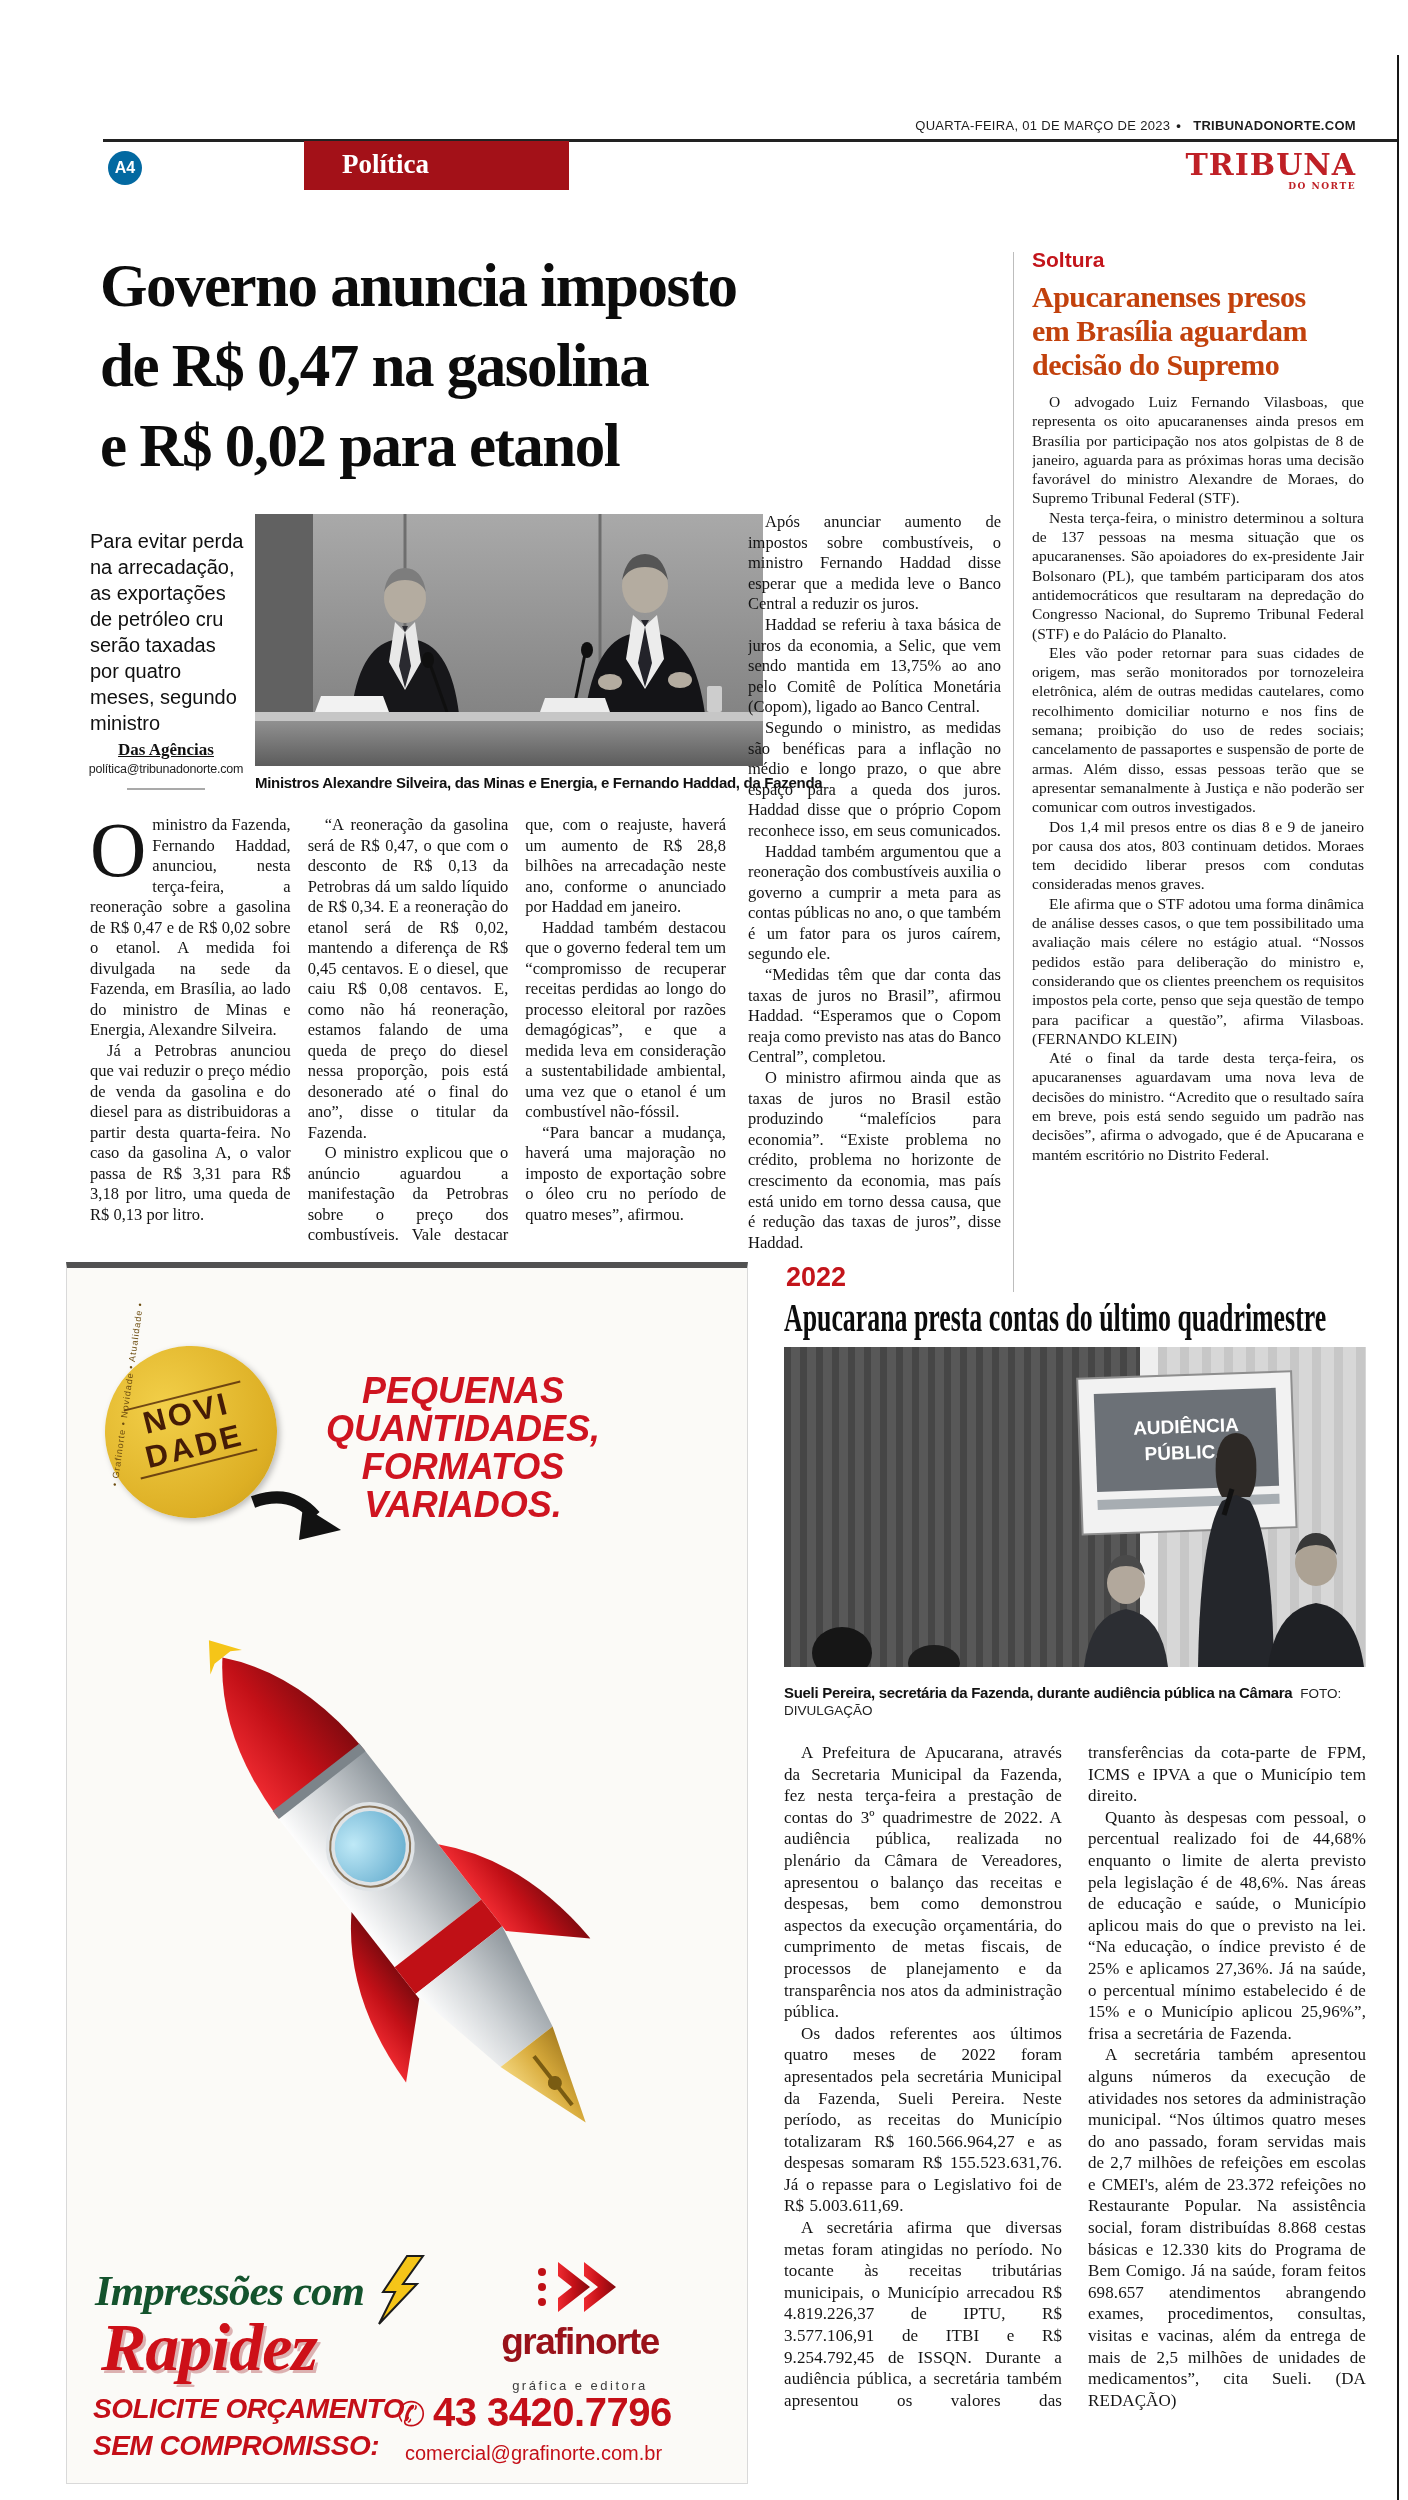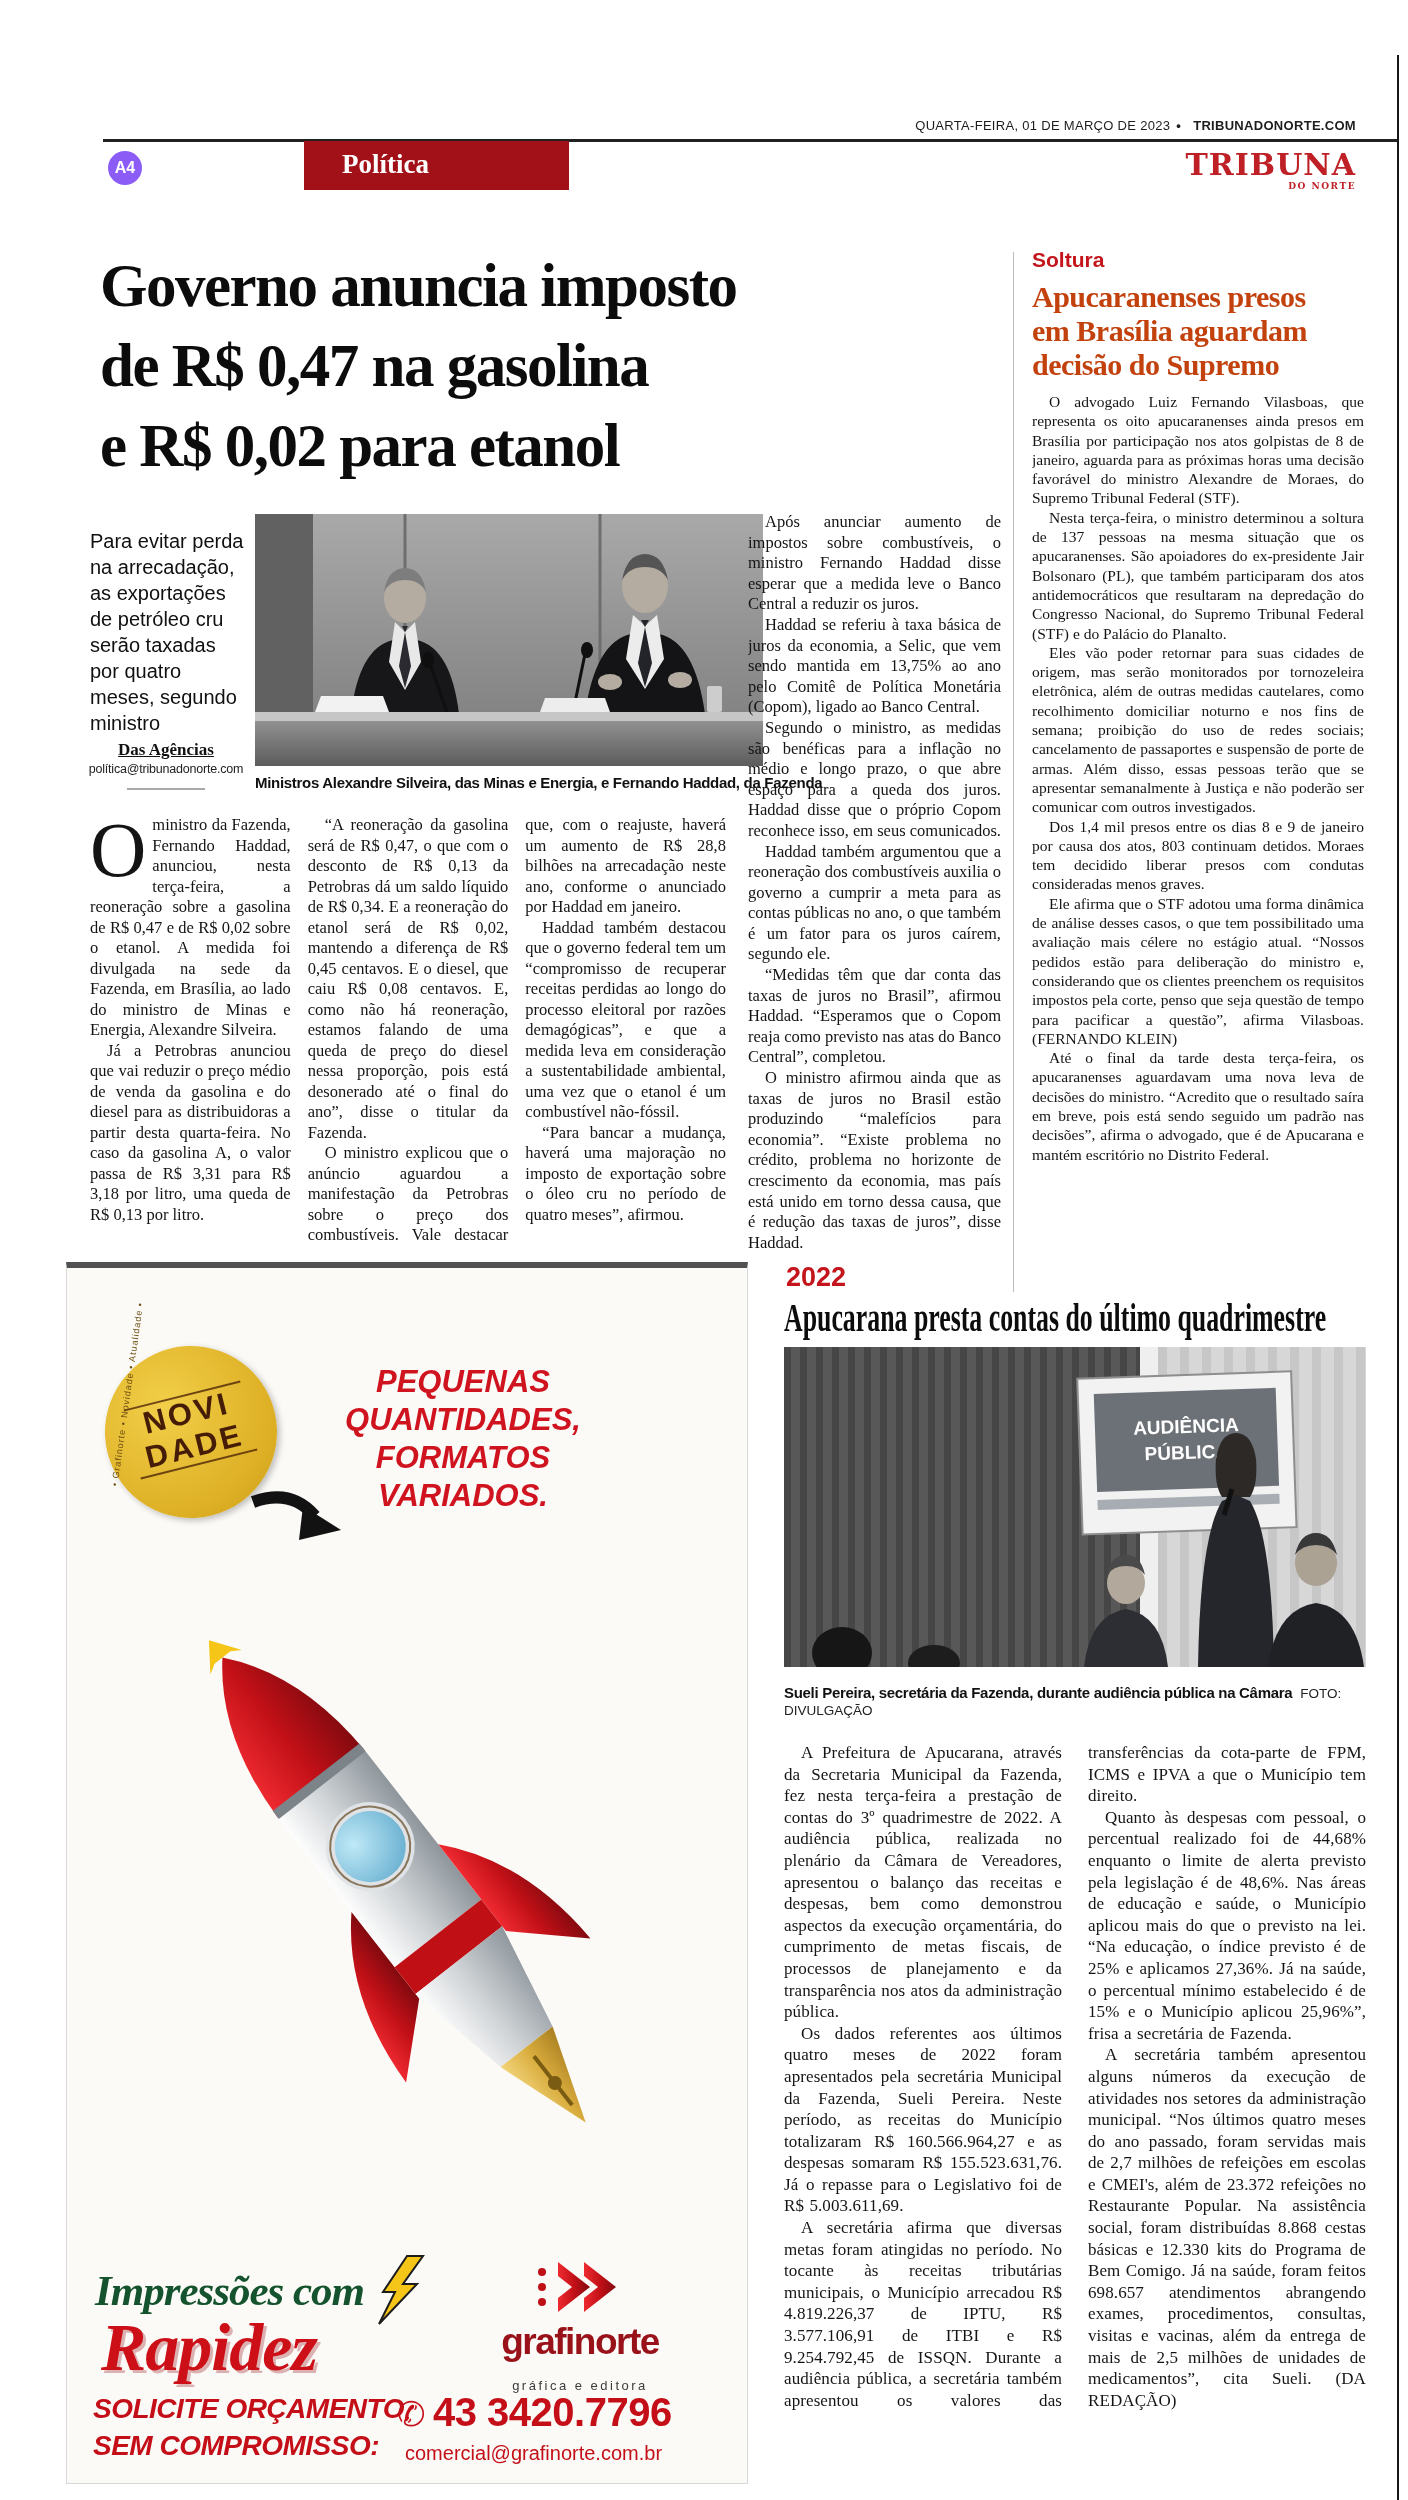--- a/index.html
+++ b/index.html
@@ -5,21 +5,21 @@
   * { box-sizing: border-box; margin: 0; padding: 0; }
   body { background: #e9e9e9; font-family: "Liberation Serif", serif; }
   .page { position: relative; width: 1408px; height: 2500px; background: #ffffff; margin: 0 auto; overflow: hidden; }
 
   
   .dateline { position: absolute; top: 118px; right: 52px; font-family: "Liberation Sans", sans-serif; font-size: 13px; color: #1d1d1d; letter-spacing: .3px; }
   .dateline .site { font-weight: 700; margin-left: 6px; }
   .dateline .sep { margin: 0 6px; font-weight: 700; }
   .toprule { position: absolute; left: 103px; right: 10px; top: 139px; height: 3px; background: #222; }
   .edgeline { position: absolute; right: 9px; top: 55px; bottom: 0; width: 2px; background: #161616; }
-  .pagebadge { position: absolute; left: 108px; top: 151px; width: 34px; height: 34px; border-radius: 50%; background: #8b5cf6; color: #fff; font-family: "Liberation Sans", sans-serif; font-weight: 700; font-size: 16px; text-align: center; line-height: 34px; }
+  .pagebadge { position: absolute; left: 108px; top: 151px; width: 34px; height: 34px; border-radius: 50%; background: #0369a1; color: #fff; font-family: "Liberation Sans", sans-serif; font-weight: 700; font-size: 16px; text-align: center; line-height: 34px; }
   .sectionbox { position: absolute; left: 304px; top: 141px; width: 265px; height: 49px; background: #a31118; color: #fff; font-family: "Liberation Serif", serif; font-weight: 700; font-size: 27px; line-height: 47px; padding-left: 38px; }
   .masthead { position: absolute; top: 150px; right: 52px; text-align: right; color: #bf2026; font-family: "DejaVu Serif", serif; }
   .masthead .t1 { font-size: 30px; font-weight: 700; letter-spacing: 1px; line-height: 30px; }
   .masthead .t2 { font-size: 9px; font-weight: 700; letter-spacing: 1.5px; margin-top: 1px; }
 
   
   .headline { position: absolute; left: 100px; top: 246px; width: 820px; font-weight: 700; font-size: 61px; line-height: 80px; letter-spacing: -1.5px; color: #0c0c0c; }
   .deck { position: absolute; left: 90px; top: 528px; width: 155px; font-family: "Liberation Sans", sans-serif; font-size: 20px; line-height: 26px; color: #101010; }
   .byline { position: absolute; left: 66px; top: 740px; width: 200px; text-align: center; }
   .byline .name { font-weight: 700; font-size: 17px; color: #111; text-decoration: underline; }
@@ -53,21 +53,21 @@
   .bt-body { position: absolute; left: 784px; top: 1742px; width: 582px; height: 736px; column-count: 2; column-gap: 26px; font-size: 17px; line-height: 21.6px; letter-spacing: .1px; word-spacing: 1px; color: #141414; overflow: hidden; }
 
   
   .ad { position: absolute; left: 66px; top: 1262px; width: 682px; height: 1222px; background: #fbfaf7; border: 1px solid #d9d9d9; border-top: 6px solid #515151; overflow: hidden; }
   .sticker { position: absolute; left: 38px; top: 78px; width: 172px; height: 172px; transform: rotate(-14deg); }
   .sticker .disc { position: absolute; inset: 0; border-radius: 50%; background: radial-gradient(circle at 38% 32%, #f2cf49, #ddaf24 70%, #c79a1c); box-shadow: 2px 3px 6px rgba(0,0,0,.25); }
   .sticker .word { position: absolute; left: 0; right: 0; top: 48px; text-align: center; color: #451c06; font-family: "Liberation Sans", sans-serif; font-weight: 700; font-size: 31px; line-height: 34px; letter-spacing: 3px; }
   .sticker .word .ln { border-top: 2px solid rgba(69,28,6,.75); width: 120px; margin: 0 auto; }
   .sticker .rim { position: absolute; left: -6px; top: 118px; transform: rotate(-68deg); transform-origin: left top; font-family: "Liberation Sans", sans-serif; font-size: 9px; color: #6d4d10; letter-spacing: 1px; white-space: nowrap; }
   .ad-arrow { position: absolute; left: 182px; top: 218px; }
-  .tagline { position: absolute; left: 228px; top: 95px; width: 336px; text-align: center; font-family: "Liberation Sans", sans-serif; font-style: italic; font-weight: 700; font-size: 31px; line-height: 38px; color: #cf1420; }
+  .tagline { position: absolute; left: 228px; top: 104px; width: 336px; text-align: center; font-family: "Liberation Sans", sans-serif; font-style: italic; font-weight: 700; font-size: 36px; line-height: 38px; color: #cf1420; }
   .rocketbox { position: absolute; left: 14px; top: 268px; width: 640px; height: 700px; }
   .impress { position: absolute; left: 28px; top: 998px; font-style: italic; font-weight: 700; font-size: 43px; color: #14532d; letter-spacing: -1px; }
   .boltbox { position: absolute; left: 306px; top: 986px; }
   .rapidez { position: absolute; left: 34px; top: 1040px; font-style: italic; font-weight: 700; font-size: 68px; color: #cd1018; letter-spacing: -1px; text-shadow: 3px 3px 0 rgba(150,11,16,.3); }
   .glogo { position: absolute; left: 388px; top: 988px; width: 250px; text-align: center; }
   .glogo .mark { height: 62px; }
   .glogo .word { font-family: "Liberation Sans", sans-serif; font-weight: 700; font-size: 37px; letter-spacing: -1.5px; color: #99121a; line-height: 40px; }
   .glogo .sub { font-family: "Liberation Sans", sans-serif; font-size: 13px; letter-spacing: 2.5px; color: #3c3c3c; margin-top: 16px; }
   .cta { position: absolute; left: 26px; top: 1122px; font-family: "Liberation Sans", sans-serif; font-style: italic; font-weight: 700; font-size: 28px; line-height: 37px; color: #c40f18; letter-spacing: -.5px; }
   .phone { position: absolute; left: 330px; top: 1122px; font-family: "Liberation Sans", sans-serif; font-weight: 700; color: #c40f18; font-size: 40px; letter-spacing: -.5px; }

